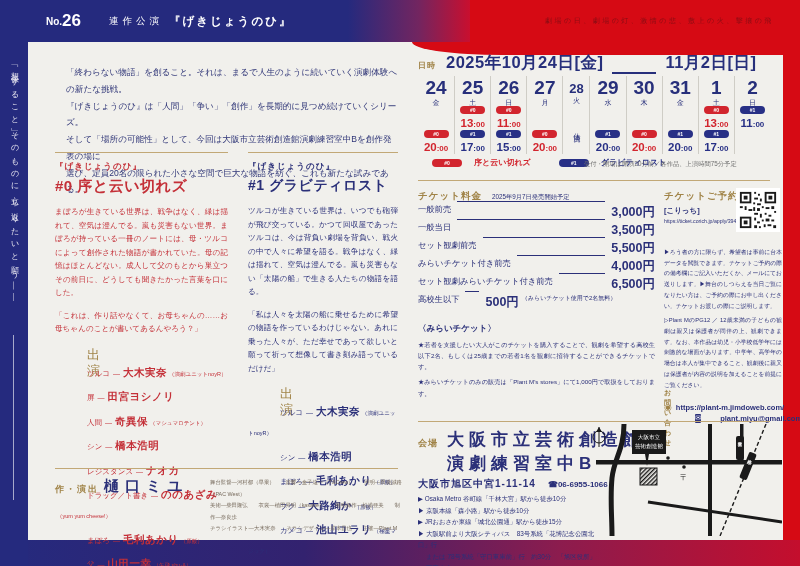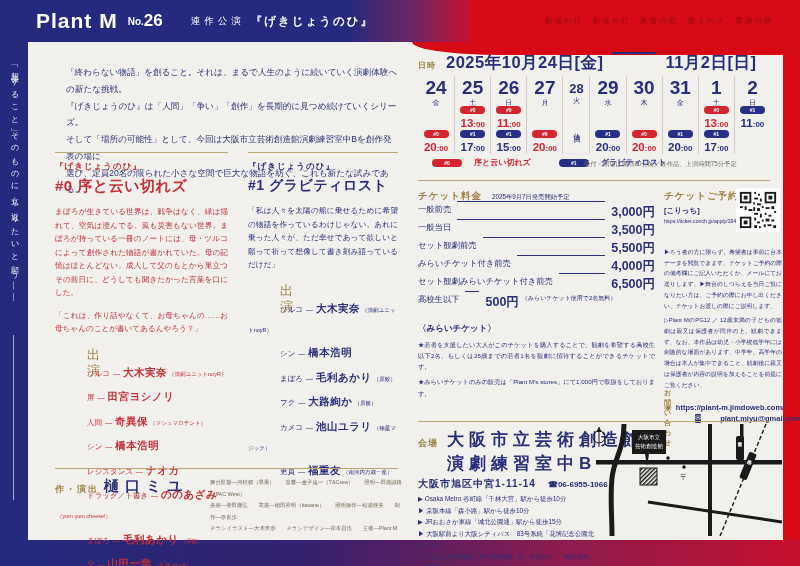--- a/index.html
+++ b/index.html
@@ -44,21 +44,21 @@
   .cast-role { font-size:7.5px; }
   .cast-role::after { content:"―"; font-size:7px; margin:0 3px; }
   .cast-name { font-size:10.5px; font-weight:bold; letter-spacing:.5px; }
   .cast-note { font-size:5.5px; margin-left:2px; }
   .credits-label { position:absolute; left:55px; top:483px; color:#a08347; font-size:9px; letter-spacing:2px; font-weight:bold; }
   .director { position:absolute; left:104px; top:477px; color:#2b3079; font-size:15px; font-weight:bold; letter-spacing:6px; }
   .staff { position:absolute; left:210px; top:477px; width:194px; color:#75685a; font-size:5.4px; line-height:2.15; }
 
   
   .dt-label { position:absolute; left:418px; top:60px; color:#a08347; font-size:8px; font-weight:bold; letter-spacing:1px; }
-  .datetime { position:absolute; left:446px; top:52px; display:flex; align-items:flex-start; color:#272f7b; }
+  .datetime { position:absolute; left:446px; top:52px; display:flex; align-items:flex-end; color:#272f7b; }
   .dt { font-size:16.5px; font-weight:bold; letter-spacing:.5px; }
   .dt-dash { width:44px; height:2px; background:#272f7b; margin:0 9px; }
   .calendar { position:absolute; left:418px; top:76px; width:352px; height:78px; display:flex; }
   .cal-col { flex:1 1 36px; text-align:center; }
   .cal-col.narrow { flex:0 0 27px; }
   .cal-col + .cal-col { border-left:1px solid #cfcdc6; }
   .cal-date { font-size:19px; font-weight:bold; color:#272f7b; line-height:1; margin-top:2px; }
   .narrow .cal-date { font-size:13px; margin-top:6px; }
   .cal-dow { font-size:7px; color:#272f7b; margin-top:1px; }
   .cal-slot { height:24px; display:flex; flex-direction:column; align-items:center; justify-content:flex-end; padding-bottom:1px; }
@@ -123,21 +123,20 @@
 
 <div class="page">
 
   <div class="bottom-bar"></div>
   <div class="side-strip"></div>
   <div class="side-quote">「想像すること」そのものに立ち返りたいと願う ――</div>
   <div class="side-line"></div>
   <div class="panel"></div>
   <div class="notch"></div>
   <div class="header">
-    <span class="brand">Plant M</span>
     <span class="no-prefix">No.</span>
     <span class="no-num">26</span>
     <span class="series-label">連作公演</span>
     <span class="series-title">『げきじょうのひ』</span>
   </div>
   <div class="tagline">劇場の日、劇場の灯、激情の悲、敷上の火、撃攘の飛</div>
 
   <div class="intro">
     <div>「終わらない物語」を創ること。それは、まるで人生のように続いていく演劇体験への新たな挑戦。</div>
     <div>『げきじょうのひ』は「人間」「争い」「創作」を長期的に見つめ続けていくシリーズ。</div>
@@ -161,20 +160,21 @@
       <div class="cast-row"><span class="cast-lead"></span><span class="cast-role">レジスタンス</span><span class="cast-name">ナオカ</span><span class="cast-note"></span></div>
       <div class="cast-row"><span class="cast-lead"></span><span class="cast-role">ドラッグ／ト書き</span><span class="cast-name">ののあざみ</span><span class="cast-note">（yum yum cheese!）</span></div>
       <div class="cast-row"><span class="cast-lead"></span><span class="cast-role">まぼろ</span><span class="cast-name">毛利あかり</span><span class="cast-note">（原飯）</span></div>
       <div class="cast-row"><span class="cast-lead"></span><span class="cast-role">父</span><span class="cast-name">山田一幸</span><span class="cast-note">（矢飛 shu-A）</span></div>
     </div>
   </div>
 
   <div class="show show1">
     <div class="series">『げきじょうのひ』</div>
     <div class="title" style="font-size:14px;">#1 グラビティロスト</div>
+    <div class="syn">ツルコが生きている世界は、いつでも砲弾が飛び交っている。かつて回収屋であったツルコは、今は背負い劇場を背負い、戦火の中で人々に希望を語る。戦争はなく、緑は揺れて、空気は澄んでる。嵐も災害もない「太陽の船」で生きる人たちの物語を語る。</div>
     <div class="quote">「私は人々を太陽の船に乗せるために希望の物語を作っているわけじゃない。あれに乗った人々が、ただ幸せであって欲しいと願って祈って想像して書き刻み語っているだけだ」</div>
     <div class="cast">
       <div class="cast-row"><span class="cast-lead">出演</span><span class="cast-role">ツルコ</span><span class="cast-name">大木実奈</span><span class="cast-note">（演劇ユニットnoyR）</span></div>
       <div class="cast-row"><span class="cast-lead"></span><span class="cast-role">シン</span><span class="cast-name">橋本浩明</span><span class="cast-note"></span></div>
       <div class="cast-row"><span class="cast-lead"></span><span class="cast-role">まぼろ</span><span class="cast-name">毛利あかり</span><span class="cast-note">（原飯）</span></div>
       <div class="cast-row"><span class="cast-lead"></span><span class="cast-role">フク</span><span class="cast-name">大路絢か</span><span class="cast-note">（原飯）</span></div>
       <div class="cast-row"><span class="cast-lead"></span><span class="cast-role">カメコ</span><span class="cast-name">池山ユラリ</span><span class="cast-note">（極星マジック）</span></div>
       <div class="cast-row"><span class="cast-lead"></span><span class="cast-role">吏員</span><span class="cast-name">福重友</span><span class="cast-note">（南河内万歳一座）</span></div>
     </div>
   </div>

